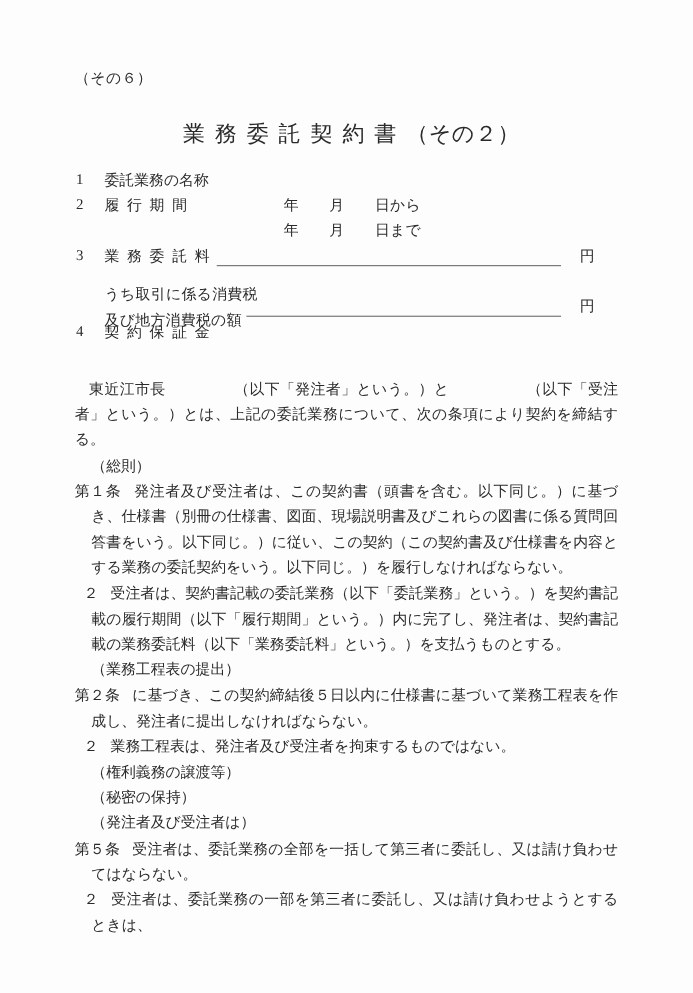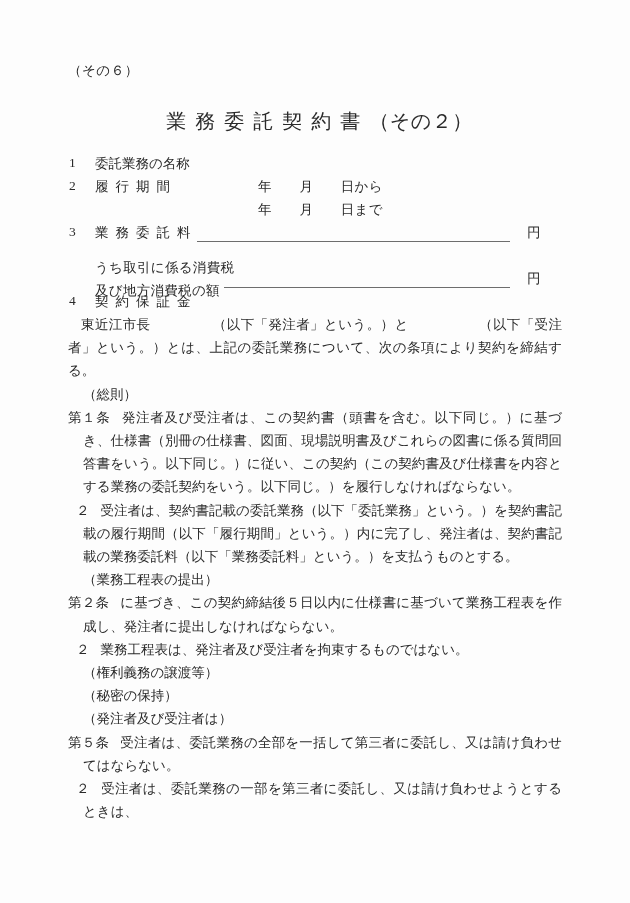--- a/index.html
+++ b/index.html
@@ -134,20 +134,21 @@
     text-indent: -7px;
   }
   
   .p.heading {
     padding-left: 15px;
   }
   
   .p.parties {
     padding-left: 0;
     text-indent: 13px;
+    margin-top: 29px;
   }
   .gap-s { display: inline-block; width: 62px; }
   .gap-m { display: inline-block; width: 70px; }
   .gap-art { display: inline-block; width: 11px; }
 </style>
 </head>
 <body>
 
 <div id="page">
   <div class="doc">

